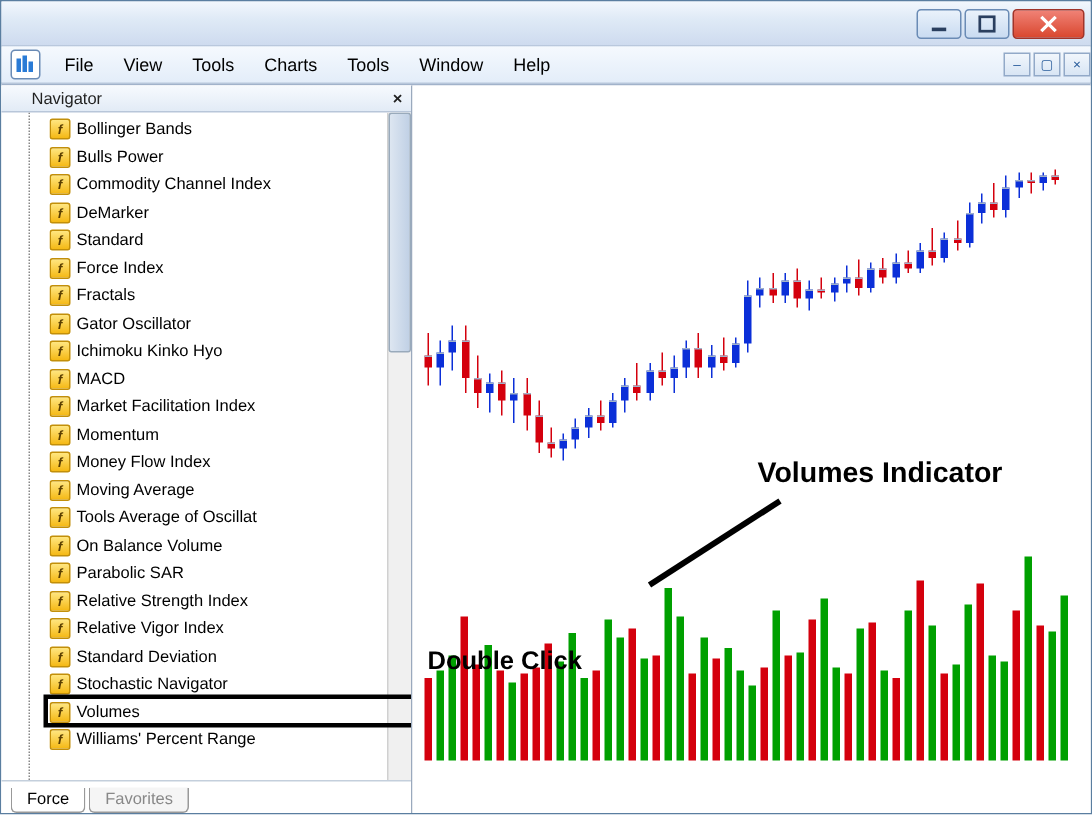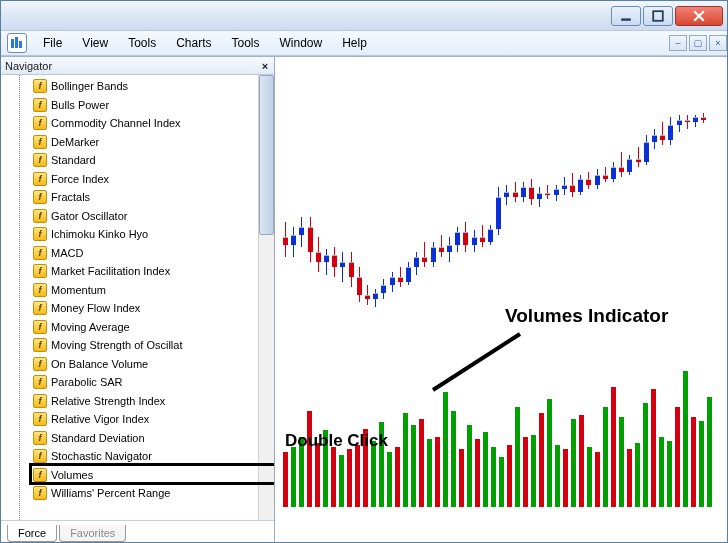--- a/index.html
+++ b/index.html
@@ -85,21 +85,21 @@
   width: 274px;
   border-right: 1px solid #9aa9bd;
   display: flex; flex-direction: column;
   background: #fff;
 }
 .nav-header {
   height: 18px;
   background: linear-gradient(to bottom, #f7fafe, #e2ebf6);
   border-bottom: 1px solid #b8c6d9;
   font-size: 11px; color: #222;
-  padding-left: 4px;
+  padding-left: 20px;
   display: flex; align-items: center;
 }
 .nav-header-close {
   margin-left: auto; margin-right: 2px;
   width: 14px; height: 14px;
   font-size: 11px; font-weight: bold;
   display: flex; align-items: center; justify-content: center;
   cursor: pointer;
 }
 .nav-tree {
@@ -398,21 +398,21 @@
             <li>
               <span class="ind-icon">f</span>
               <span>Money Flow Index</span>
             </li>
             <li>
               <span class="ind-icon">f</span>
               <span>Moving Average</span>
             </li>
             <li>
               <span class="ind-icon">f</span>
-              <span>Moving Strength of Oscillat</span>
+              <span>Tools Average of Oscillat</span>
             </li>
             <li>
               <span class="ind-icon">f</span>
               <span>On Balance Volume</span>
             </li>
             <li>
               <span class="ind-icon">f</span>
               <span>Parabolic SAR</span>
             </li>
             <li>

